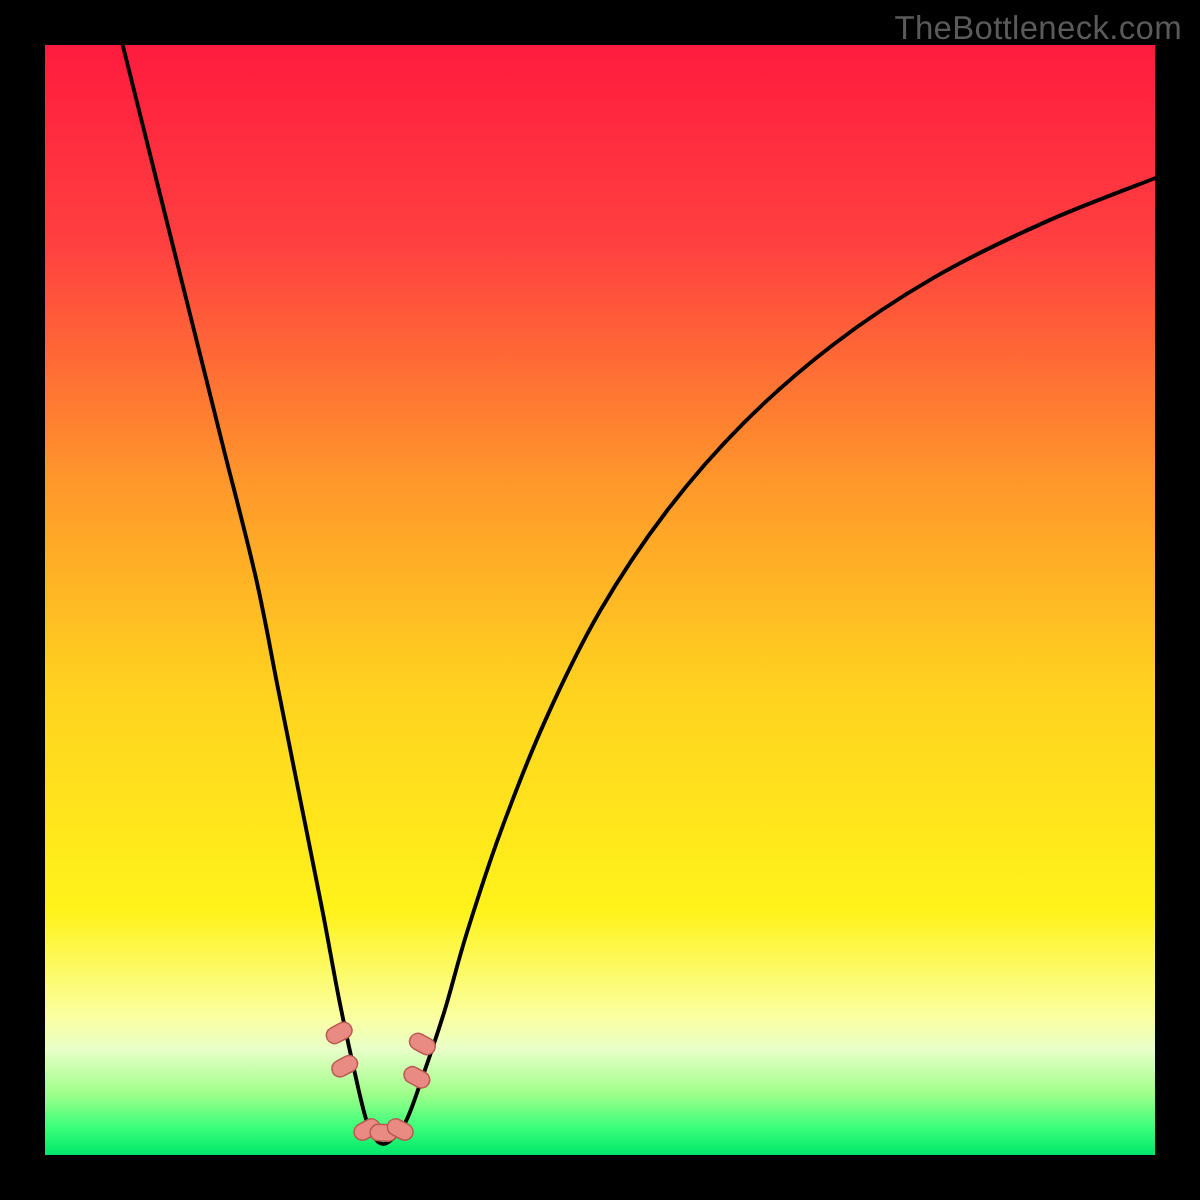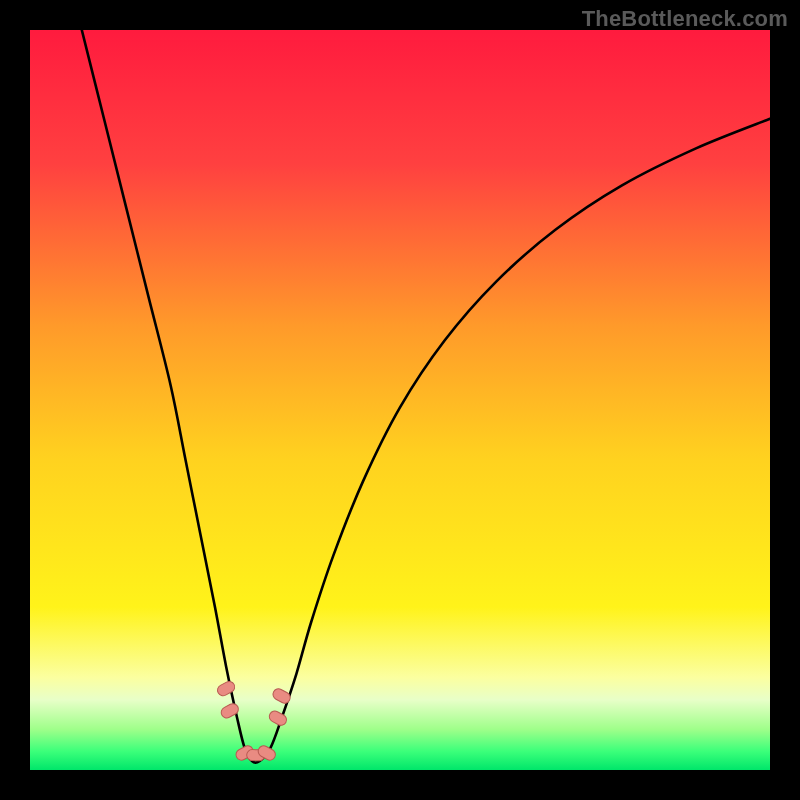--- a/index.html
+++ b/index.html
@@ -10,21 +10,21 @@
     position: relative;
     overflow: hidden;
     font-family: Arial, Helvetica, sans-serif;
   }
   .watermark {
     position: absolute;
     top: 6px;
     right: 12px;
     color: #5a5a5a;
     font-size: 22px;
-    font-weight: 700;
+    font-weight: 400;
     z-index: 10;
     letter-spacing: 0.2px;
   }
   .plot {
     position: absolute;
     left: 30px;
     top: 30px;
     width: 740px;
     height: 740px;
   }

